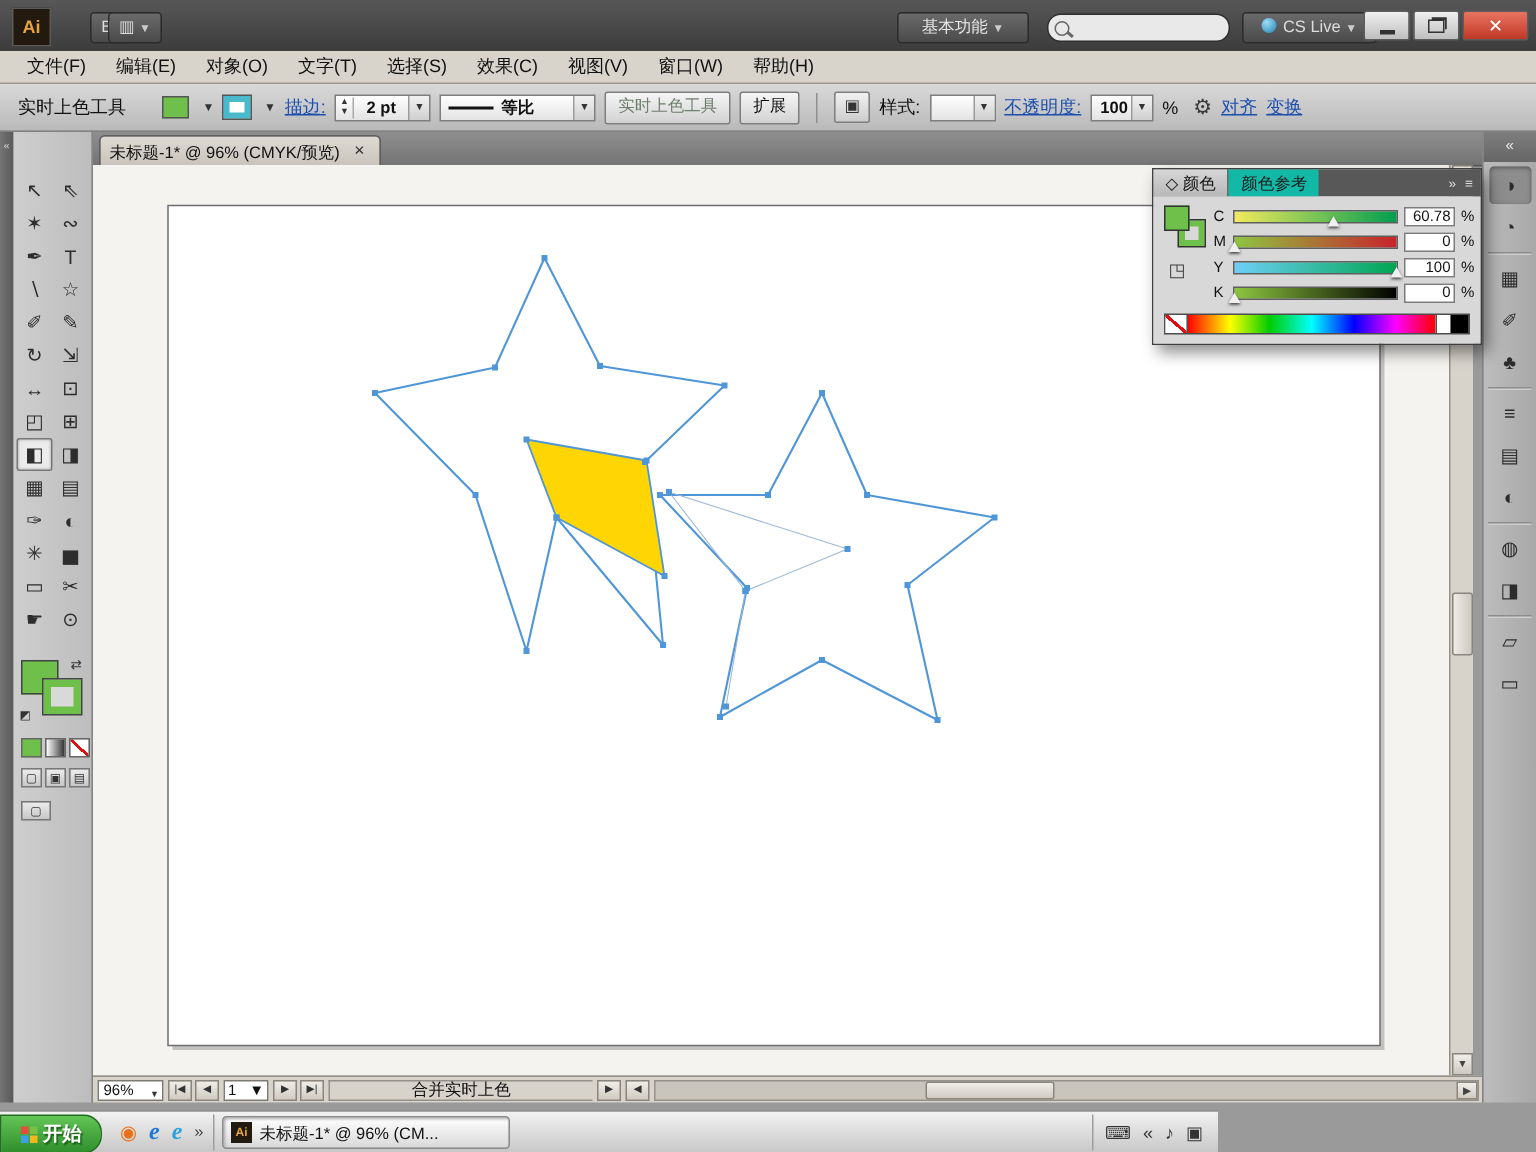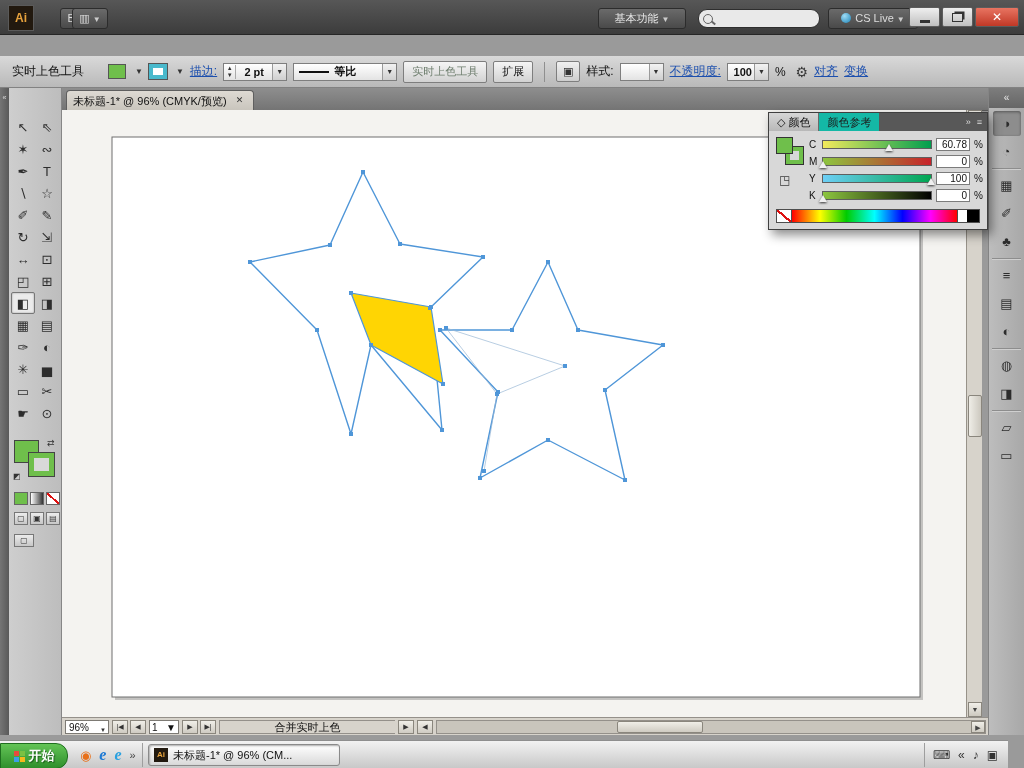--- a/index.html
+++ b/index.html
@@ -110,21 +110,21 @@
   .cmark{position:absolute;top:3px;width:0;height:0;border-left:4px solid transparent;border-right:4px solid transparent;border-bottom:7px solid #f0f0f0;filter:drop-shadow(0 1px 1px #333);}
   .cval{width:34px;height:13px;background:#fff;border:1px solid #7c7c7c;font-size:10px;line-height:12px;text-align:right;padding:0 2px;box-sizing:border-box;}
   .cpct{font-size:10px;}
   .spectrum-row{position:absolute;left:7px;top:78px;width:204px;height:14px;display:flex;border:1px solid #4d4d4d;box-sizing:border-box;}
   .sp-none{width:14px;background:linear-gradient(to top right,#fff 44%,#dd1111 44%,#dd1111 56%,#fff 56%);border-right:1px solid #4d4d4d;}
   .sp-bar{flex:1;background:linear-gradient(to right,#f00,#ff0 17%,#0c0 33%,#0ff 50%,#00f 67%,#f0f 84%,#f00);}
   .sp-white{width:9px;background:#fff;border-left:1px solid #4d4d4d;}
   .sp-black{width:12px;background:#000;}
 
   
-  .taskbar{position:absolute;left:0;top:740px;width:1008px;height:28px;background:linear-gradient(#f2f2f2,#c8c8c8);border-top:1px solid #8e8e8e;box-sizing:border-box;}
+  .taskbar{position:absolute;left:0;top:740px;width:812px;height:28px;background:linear-gradient(#f2f2f2,#c8c8c8);border-top:1px solid #8e8e8e;box-sizing:border-box;}
   .start-btn{position:absolute;left:0;top:2px;width:66px;height:24px;background:linear-gradient(#63c456,#2f8f2c);border:1px solid #1f6f1f;border-radius:0 12px 12px 0;display:flex;align-items:center;justify-content:center;gap:4px;color:#fff;font-weight:bold;font-size:13px;text-shadow:1px 1px 1px #1a5c18;}
   .flag{display:grid;grid-template-columns:5px 5px;grid-template-rows:5px 5px;gap:1px;}
   .flag span{display:block;}
   .quicklaunch{position:absolute;left:74px;top:2px;height:24px;display:flex;align-items:center;gap:8px;padding:0 6px;border-right:1px solid #9e9e9e;}
   .ql-ie{font-family:"Liberation Serif",serif;font-style:italic;font-weight:bold;color:#1e7ad4;font-size:16px;}
   .ql-media{color:#e8701a;font-size:13px;}
   .ql-chevron{color:#444;font-size:11px;}
   .task-btn{position:absolute;left:148px;top:3px;width:192px;height:22px;background:linear-gradient(#ffffff,#d9d9d9);border:1px solid #8a8a8a;border-radius:3px;display:flex;align-items:center;gap:5px;padding:0 5px;box-sizing:border-box;font-size:11px;box-shadow:inset 1px 1px 2px #aaa;}
   .mini-ai{width:14px;height:14px;background:#22190f;color:#e8a33d;font-size:8px;font-weight:bold;text-align:center;line-height:14px;}
   .tray{position:absolute;right:0;top:2px;height:24px;display:flex;align-items:center;gap:8px;padding:0 10px 0 8px;border-left:1px solid #9e9e9e;font-size:12px;color:#333;}
@@ -150,20 +150,31 @@
         </div>
       <div class="win-btn">
           <span class="glyph-restore"></span>
         </div>
       <div class="win-btn close">
           <span>✕</span>
         </div>
     </div>
   </div>
 
+  <div class="menubar">
+      <div class="menu-item">文件(F)</div>
+      <div class="menu-item">编辑(E)</div>
+      <div class="menu-item">对象(O)</div>
+      <div class="menu-item">文字(T)</div>
+      <div class="menu-item">选择(S)</div>
+      <div class="menu-item">效果(C)</div>
+      <div class="menu-item">视图(V)</div>
+      <div class="menu-item">窗口(W)</div>
+      <div class="menu-item">帮助(H)</div>
+    </div>
 
   <div class="controlbar">
     <span class="ctx-label">实时上色工具</span>
     <span class="swatch" style="background: rgb(111, 191, 75);"></span>
       <span class="caret" style="color:#333">▼</span>
     <span class="swatch ring" style="border-color: rgb(73, 185, 204);"></span>
       <span class="caret" style="color:#333">▼</span>
     <span class="blue-link">描边:</span>
     <span class="combo" style="width:64px">
       <span class="spin">

